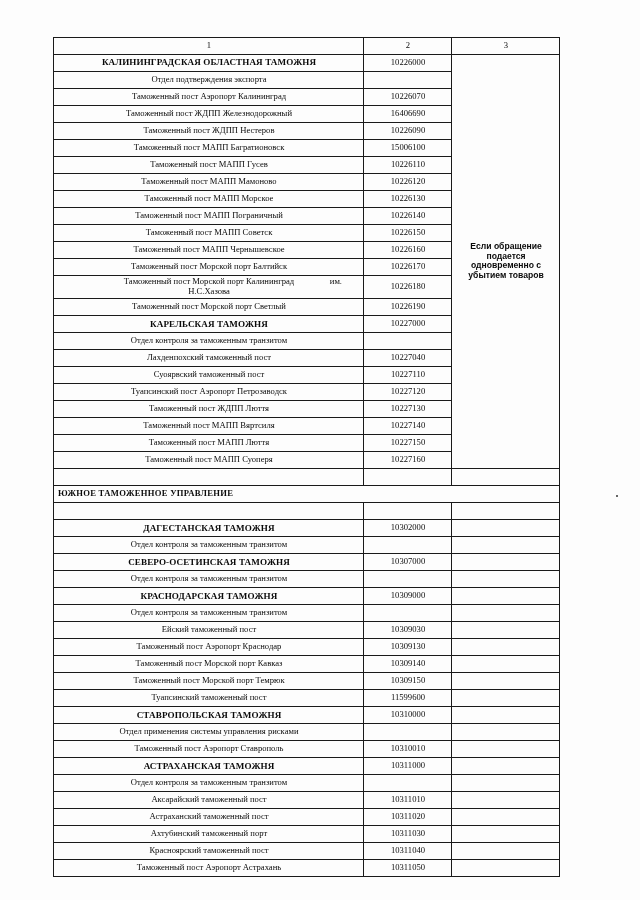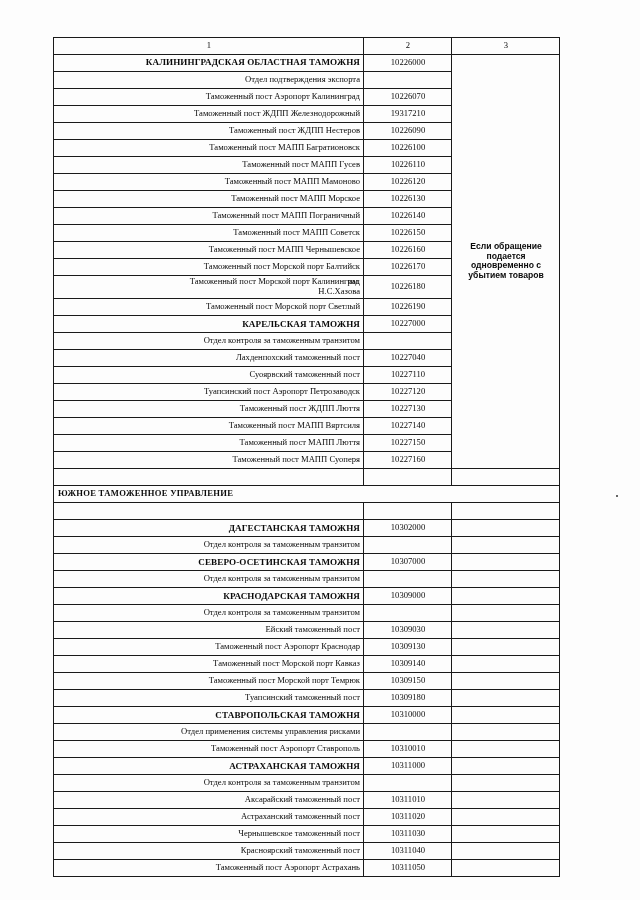--- a/index.html
+++ b/index.html
@@ -51,21 +51,21 @@
     text-align: center;
     font-size: 9px;
     height: 15px;
   }
   td.code {
     text-align: center;
     font-size: 8.8px;
     margin-top: 25px;
   }
   td.name {
-    text-align: right;
+    text-align: center;
   }
   td.name.bold {
     font-weight: bold;
     font-size: 9.1px;
     letter-spacing: 0.1px;
   }
   td.note {
     text-align: center;
     font-size: 8.2px;
     line-height: 1.3;
@@ -85,21 +85,21 @@
   td.tall {
     height: 25px;
     vertical-align: middle;
   }
   .spread {
     display: block;
     position: relative;
   }
   .spread .tail {
     position: absolute;
-    right: 0;
+    right: 18px;
     top: 0;
   }
   .dot {
     position: absolute;
     right: 22px;
     top: 495px;
     width: 2px;
     height: 2px;
     background: #333;
     border-radius: 50%;
@@ -132,29 +132,29 @@
         <tr>
           <td class="name">Отдел подтверждения экспорта</td>
           <td class="code"></td>
         </tr>
         <tr>
           <td class="name">Таможенный пост Аэропорт Калининград</td>
           <td class="code">10226070</td>
         </tr>
         <tr>
           <td class="name">Таможенный пост ЖДПП Железнодорожный</td>
-          <td class="code">19317210</td>
+          <td class="code">16406690</td>
         </tr>
         <tr>
           <td class="name">Таможенный пост ЖДПП Нестеров</td>
           <td class="code">10226090</td>
         </tr>
         <tr>
           <td class="name">Таможенный пост МАПП Багратионовск</td>
-          <td class="code">10226100</td>
+          <td class="code">15006100</td>
         </tr>
         <tr>
           <td class="name">Таможенный пост МАПП Гусев</td>
           <td class="code">10226110</td>
         </tr>
         <tr>
           <td class="name">Таможенный пост МАПП Мамоново</td>
           <td class="code">10226120</td>
         </tr>
         <tr>
@@ -289,21 +289,21 @@
           <td class="code">10309140</td>
           <td></td>
         </tr>
         <tr>
           <td class="name">Таможенный пост Морской порт Темрюк</td>
           <td class="code">10309150</td>
           <td></td>
         </tr>
         <tr>
           <td class="name">Туапсинский таможенный пост</td>
-          <td class="code">10309180</td>
+          <td class="code">11599600</td>
           <td></td>
         </tr>
         <tr>
           <td class="name bold">СТАВРОПОЛЬСКАЯ ТАМОЖНЯ</td>
           <td class="code">10310000</td>
           <td></td>
         </tr>
         <tr>
           <td class="name">Отдел применения системы управления рисками</td>
           <td class="code"></td>
@@ -328,21 +328,21 @@
           <td class="name">Аксарайский таможенный пост</td>
           <td class="code">10311010</td>
           <td></td>
         </tr>
         <tr>
           <td class="name">Астраханский таможенный пост</td>
           <td class="code">10311020</td>
           <td></td>
         </tr>
         <tr>
-          <td class="name">Чернышевское таможенный пост</td>
+          <td class="name">Ахтубинский таможенный порт</td>
           <td class="code">10311030</td>
           <td></td>
         </tr>
         <tr>
           <td class="name">Красноярский таможенный пост</td>
           <td class="code">10311040</td>
           <td></td>
         </tr>
         <tr>
           <td class="name">Таможенный пост Аэропорт Астрахань</td>

